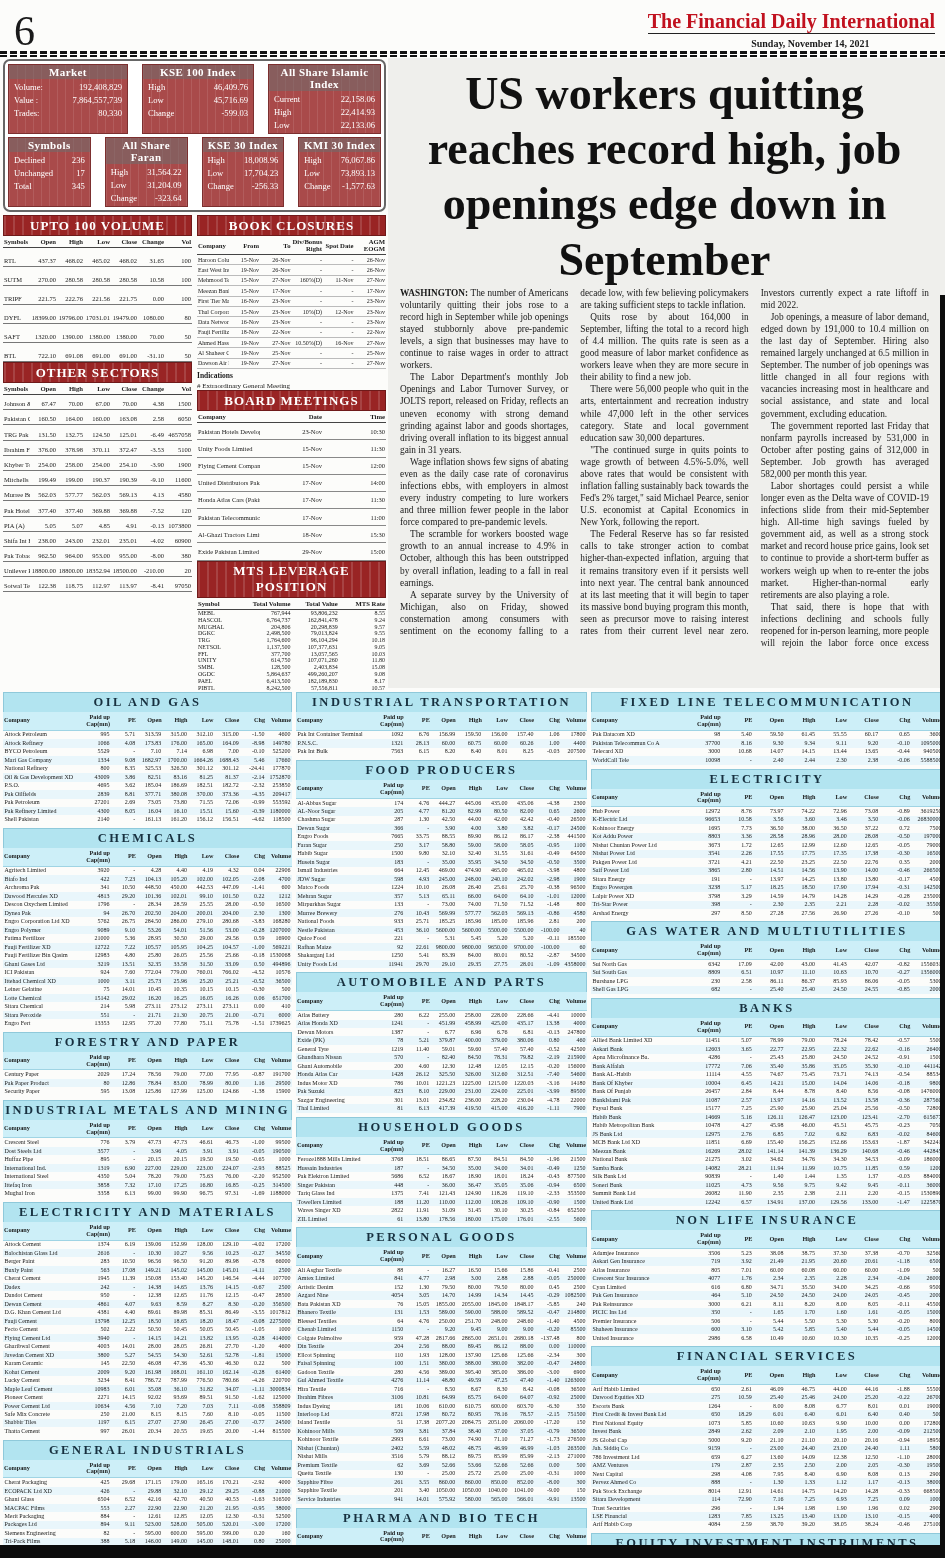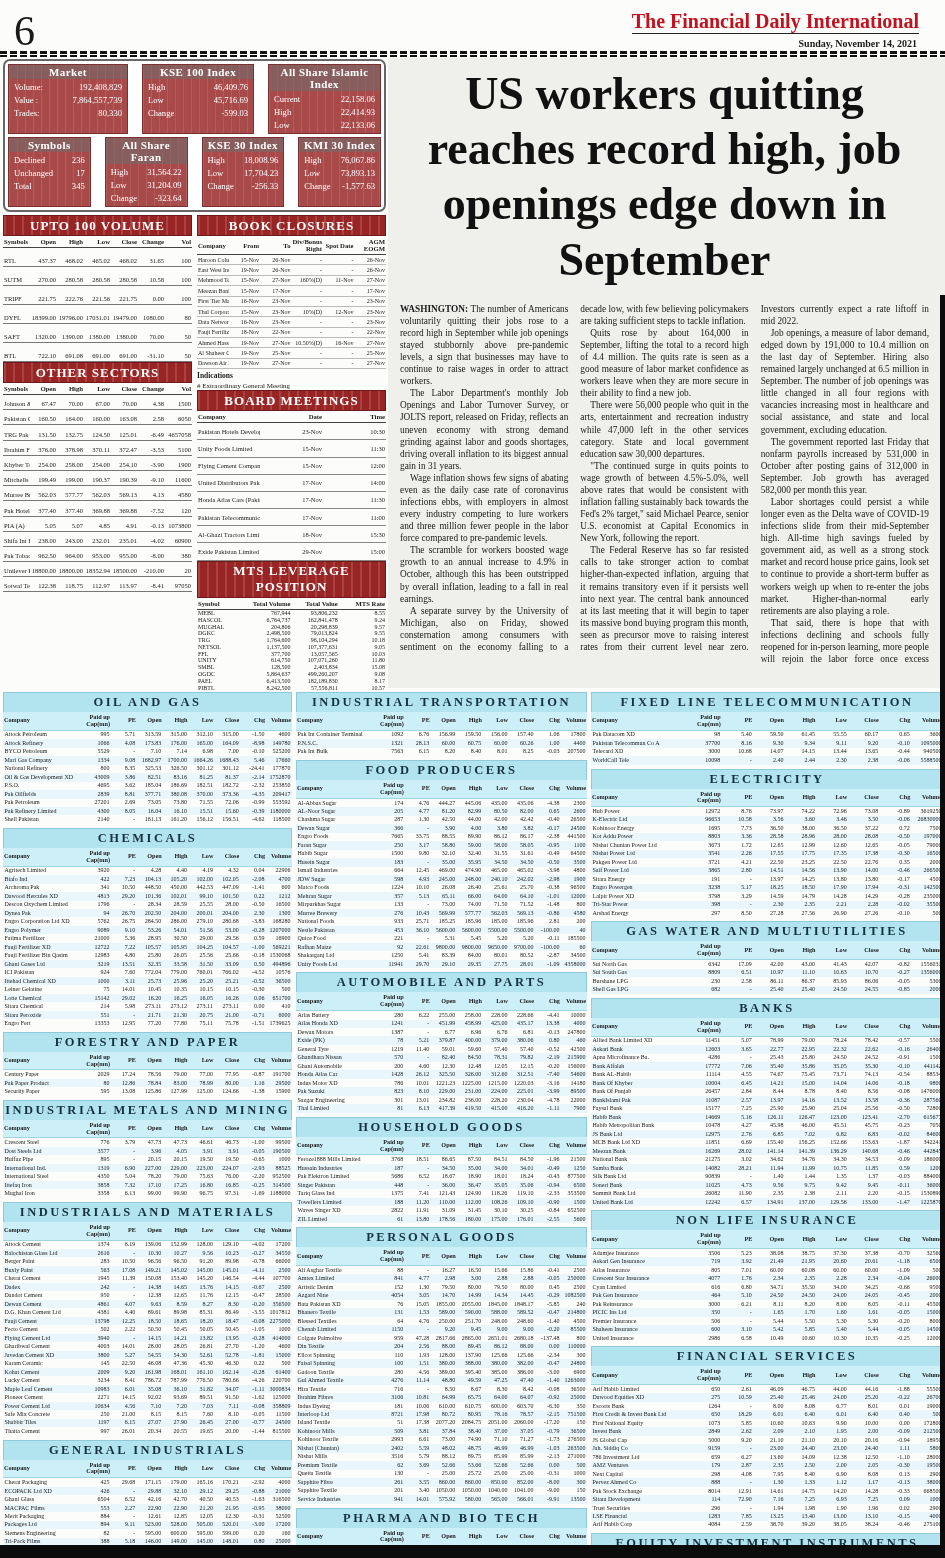--- a/index.html
+++ b/index.html
@@ -3,21 +3,21 @@
 <meta charset="utf-8">
 <style>
   html,body{margin:0;padding:0;background:#888;}
   .page{position:relative;width:945px;height:1558px;background:#fcfcfa;overflow:hidden;
         font-family:"Liberation Serif","DejaVu Serif",serif;color:#1a1a1a;margin:0 auto;}
   
   .masthead{position:relative;height:48px;padding:2px 10px 0 14px;}
   .pageno{position:absolute;left:14px;bottom:0;font-size:42px;line-height:.85;font-weight:400;}
   .mast-title{position:absolute;left:50%;transform:translateX(-50%);bottom:2px;
               font-weight:700;font-size:28px;letter-spacing:3px;font-variant:small-caps;}
-  .brand-wrap{position:absolute;right:26px;bottom:0;text-align:right;}
+  .brand-wrap{position:absolute;right:10px;bottom:0;text-align:center;}
   .brand{color:#c1121f;font-size:20px;font-weight:700;line-height:1.05;}
   .brand-date{font-size:10px;font-weight:700;border-top:1.5px solid #222;margin-top:1px;padding:4px 2px 1px 40px;}
   .dash{height:2.5px;background:repeating-linear-gradient(90deg,#111 0 7px,transparent 7px 10px);margin:1px 0;}
   
   .top-zone{display:flex;height:630px;}
   .left-zone{flex:0 0 388px;width:388px;padding:1px 2px 0 3px;box-sizing:border-box;}
   .article-zone{flex:1;background:#efefec;padding:4px 16px 0 12px;box-sizing:border-box;overflow:hidden;}
   
   .stat-grid{border:2px solid #666;border-radius:7px;padding:3px;background:#fff;}
   .stat-row{display:flex;gap:14px;margin-bottom:3px;}
@@ -39,21 +39,21 @@
   .mini td{text-align:right;overflow:hidden;white-space:nowrap;}
   .mini th:first-child,.mini td:first-child{text-align:left;}
   .upto td{padding:9px 1px 2px;border-bottom:.6px solid #777;}
   .others td{padding:5.2px 1px 2px;border-bottom:.6px solid #777;}
   .book td{padding:1.7px 1px;border-bottom:.5px solid #bbb;font-size:6px;}
   .board td{padding:4.6px 1px;border-bottom:.6px solid #888;}
   .mts td{padding:.4px 1px;font-size:6px;}
   .note{font-size:7.5px;font-weight:700;margin:2px 0 0;}
   .note-sub{font-size:7px;font-weight:400;}
   
-  .headline{font-size:46px;line-height:1.2;text-align:center;margin:4px 6px 16px;font-weight:700;color:#111;}
+  .headline{font-size:46px;line-height:1.2;text-align:center;margin:4px 6px 0;font-weight:700;color:#111;}
   .article-cols{column-count:3;column-gap:12px;font-size:9.3px;line-height:1.3;text-align:justify;height:366px;overflow:hidden;}
   .article-cols p{margin:0;text-indent:10px;}
   .article-cols p.first{text-indent:0;}
   .dateline{font-weight:700;}
   
   .sectors-zone{display:flex;gap:4px;padding:4px 2px 0 3px;height:880px;overflow:hidden;box-sizing:border-box;}
   .sector-col{overflow:hidden;min-width:0;}
   .sc-a{flex:0 0 289px;} .sc-b{flex:0 0 291px;} .sc-c{flex:1;}
   .sector{margin-top:4px;}
   .sector:first-child{margin-top:0;}
@@ -1229,21 +1229,21 @@
                 <td>99.90</td>
                 <td>96.75</td>
                 <td>97.31</td>
                 <td>-1.69</td>
                 <td>1188000</td>
               </tr>
             </tbody>
           </table>
         </div>
         <div class="sector">
-          <div class="sec-head">INDUSTRIALS AND MATERIALS</div>
+          <div class="sec-head">ELECTRICITY AND MATERIALS</div>
           <table class="sec-table">
             <thead>
               <tr>
                 <th>Company</th>
                 <th>Paid up Cap(mn)</th>
                 <th>PE</th>
                 <th>Open</th>
                 <th>High</th>
                 <th>Low</th>
                 <th>Close</th>

